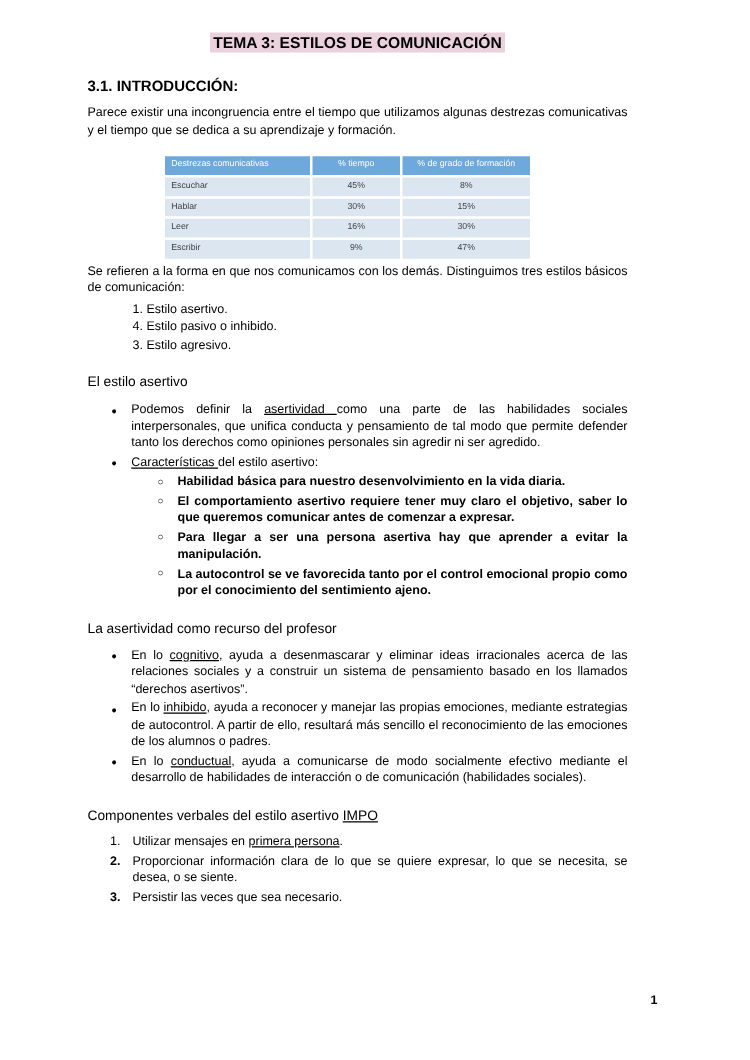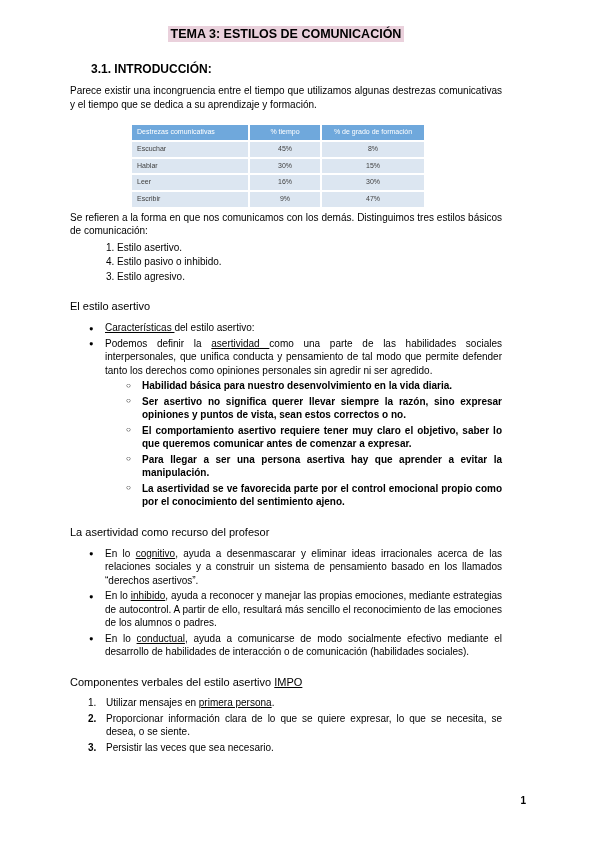--- a/index.html
+++ b/index.html
@@ -5,21 +5,21 @@
   * { margin:0; padding:0; box-sizing:border-box; }
   html,body { width:600px; }
   body {
     width:600px; height:848px; background:#ffffff; color:#000;
     font-family:"Liberation Sans", sans-serif; font-size:10px; line-height:1.35;
     position:relative; overflow:hidden;
   }
   .page { padding:26px 98px 0 70px; }
   .title { text-align:center; font-weight:bold; font-size:12.5px; margin-bottom:4px; }
   .hl { background: var(--title_highlight, #ead1dc); padding:1px 3px; }
-  .h1 { font-weight:bold; font-size:12px; margin-top:18px; margin-bottom:7px;margin-left:21px; }
+  .h1 { font-weight:bold; font-size:12px; margin-top:18px; margin-bottom:7px; }
   .h2 { font-weight:normal; font-size:11px; margin-top:16px; margin-bottom:7px; }
   .para { text-align:justify; }
   .u { text-decoration:underline; }
   .b { font-weight:bold; }
 
   table.skills { border-collapse:collapse; margin:12px 0 2px 60px; font-size:7px; color:#404040; }
   table.skills th {
     background: var(--table_header_bg, #6fa8dc); color: var(--table_header_text, #ffffff);
     font-weight:normal; padding:3px 5px; border:2px solid #fff; vertical-align:middle; line-height:1.25;
   }
@@ -94,28 +94,27 @@
   <p class="para">Se refieren a la forma en que nos comunicamos con los demás. Distinguimos tres estilos básicos de comunicación:</p>
 
   <div class="numlist">
     <div class="numitem">1. Estilo asertivo.</div>
     <div class="numitem">4. Estilo pasivo o inhibido.</div>
     <div class="numitem">3. Estilo agresivo.</div>
   </div>
 
   <div class="h2">El estilo asertivo</div>
 
+  <div class="li1"><span>Podemos definir la </span><span class="u">asertividad </span><span>como una parte de las habilidades sociales interpersonales, que unifica conducta y pensamiento de tal modo que permite defender tanto los derechos como opiniones personales sin agredir ni ser agredido.</span></div>
   <div class="li1"><span class="u">Características </span><span>del estilo asertivo:</span></div>
-  <div class="li1"><span>Podemos definir la </span><span class="u">asertividad </span><span>como una parte de las habilidades sociales interpersonales, que unifica conducta y pensamiento de tal modo que permite defender tanto los derechos como opiniones personales sin agredir ni ser agredido.</span></div>
 
   <div class="li2">Habilidad básica para nuestro desenvolvimiento en la vida diaria.</div>
-  <div class="li2">Ser asertivo no significa querer llevar siempre la razón, sino expresar opiniones y puntos de vista, sean estos correctos o no.</div>
   <div class="li2">El comportamiento asertivo requiere tener muy claro el objetivo, saber lo que queremos comunicar antes de comenzar a expresar.</div>
   <div class="li2">Para llegar a ser una persona asertiva hay que aprender a evitar la manipulación.</div>
-  <div class="li2">La asertividad se ve favorecida parte por el control emocional propio como por el conocimiento del sentimiento ajeno.</div>
+  <div class="li2">La autocontrol se ve favorecida tanto por el control emocional propio como por el conocimiento del sentimiento ajeno.</div>
 
   <div class="h2">La asertividad como recurso del profesor</div>
 
   <div class="li1"><span>En lo </span><span class="u">cognitivo</span><span>, ayuda a desenmascarar y eliminar ideas irracionales acerca de las relaciones sociales y a construir un sistema de pensamiento basado en los llamados “derechos asertivos”.</span></div>
   <div class="li1"><span>En lo </span><span class="u">inhibido</span><span>, ayuda a reconocer y manejar las propias emociones, mediante estrategias de autocontrol. A partir de ello, resultará más sencillo el reconocimiento de las emociones de los alumnos o padres.</span></div>
   <div class="li1"><span>En lo </span><span class="u">conductual</span><span>, ayuda a comunicarse de modo socialmente efectivo mediante el desarrollo de habilidades de interacción o de comunicación (habilidades sociales).</span></div>
 
   <div class="h2"><span>Componentes verbales del estilo asertivo </span><span class="u">IMPO</span></div>
 
   <div class="vlist">

